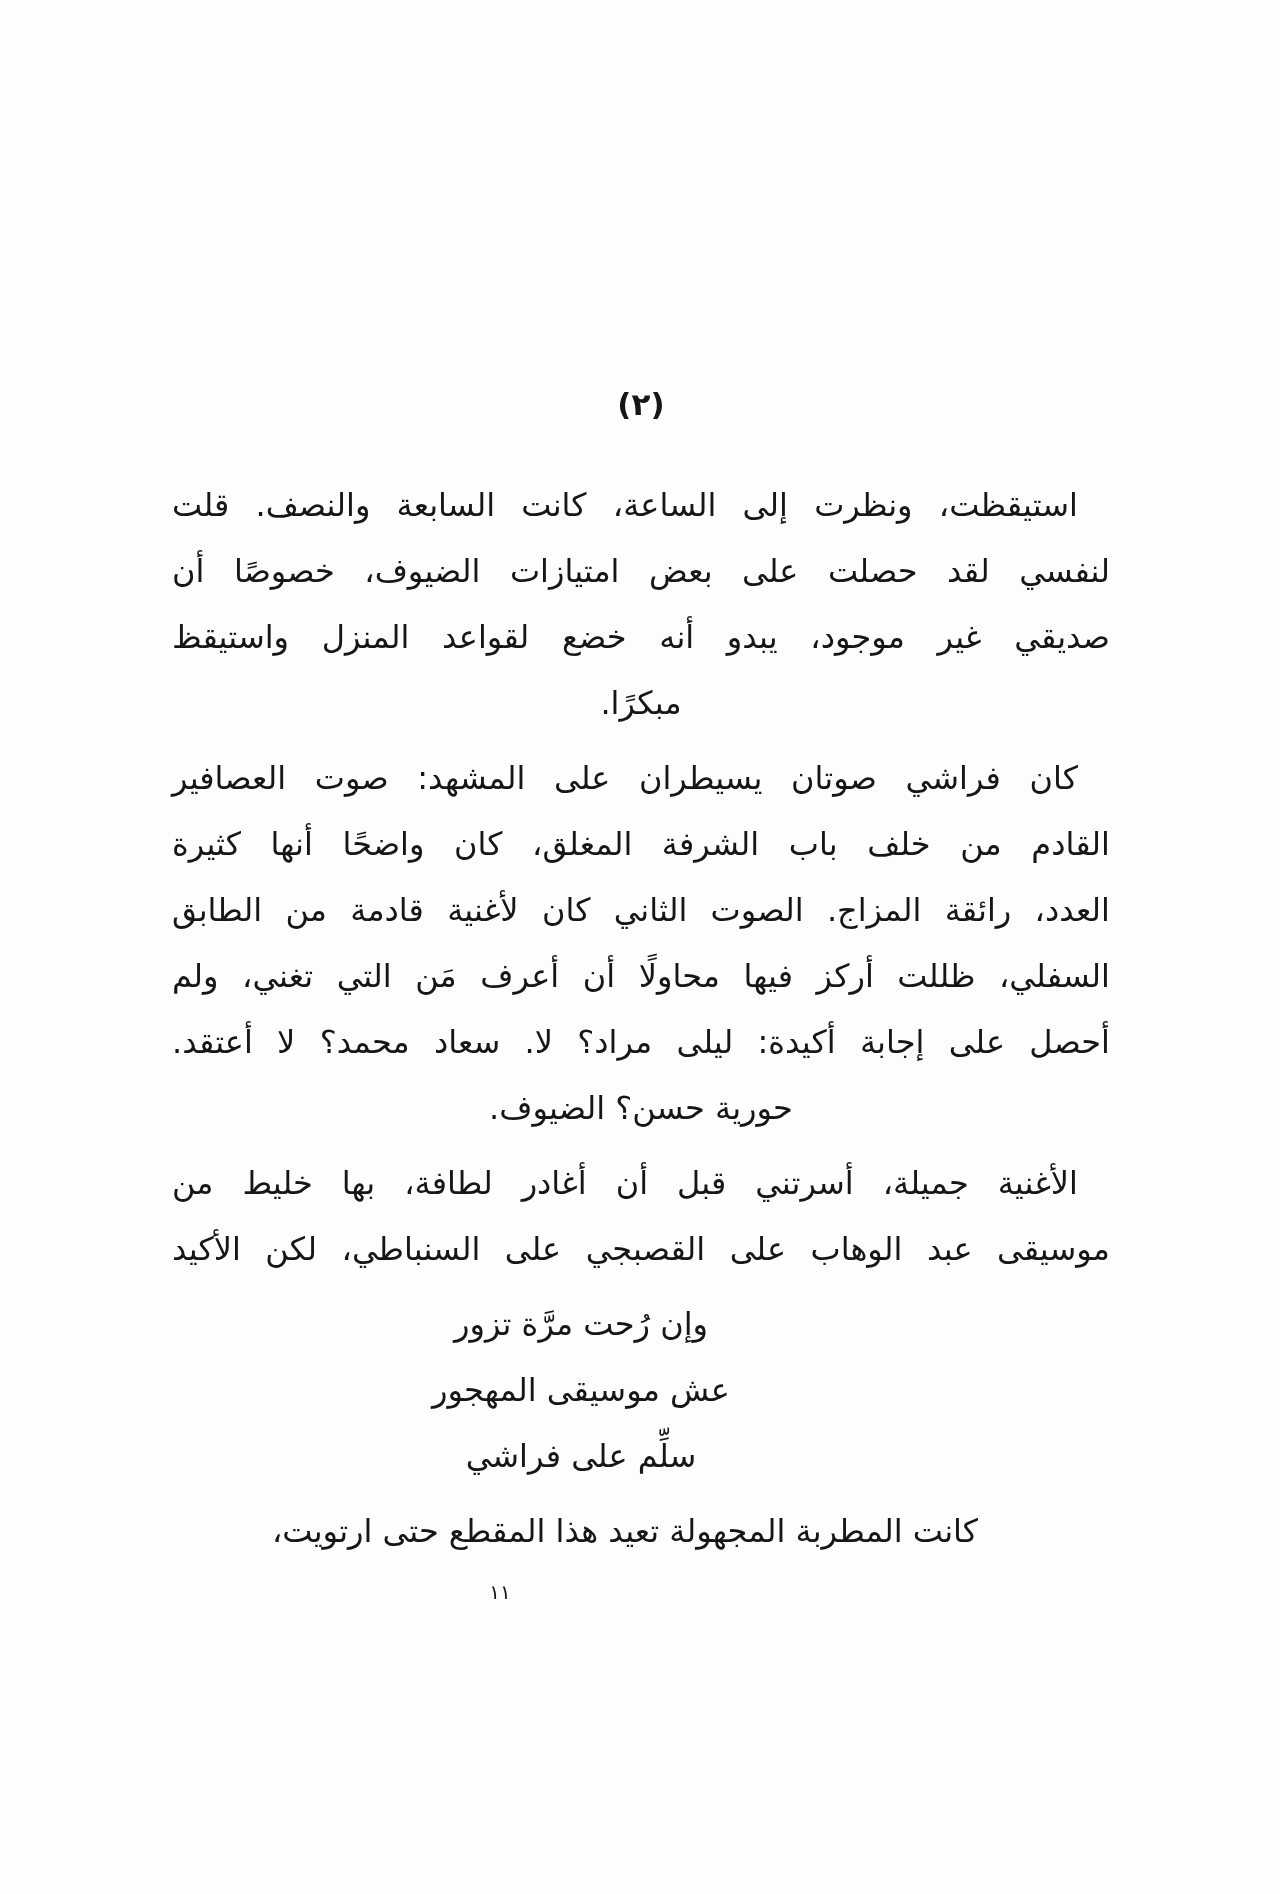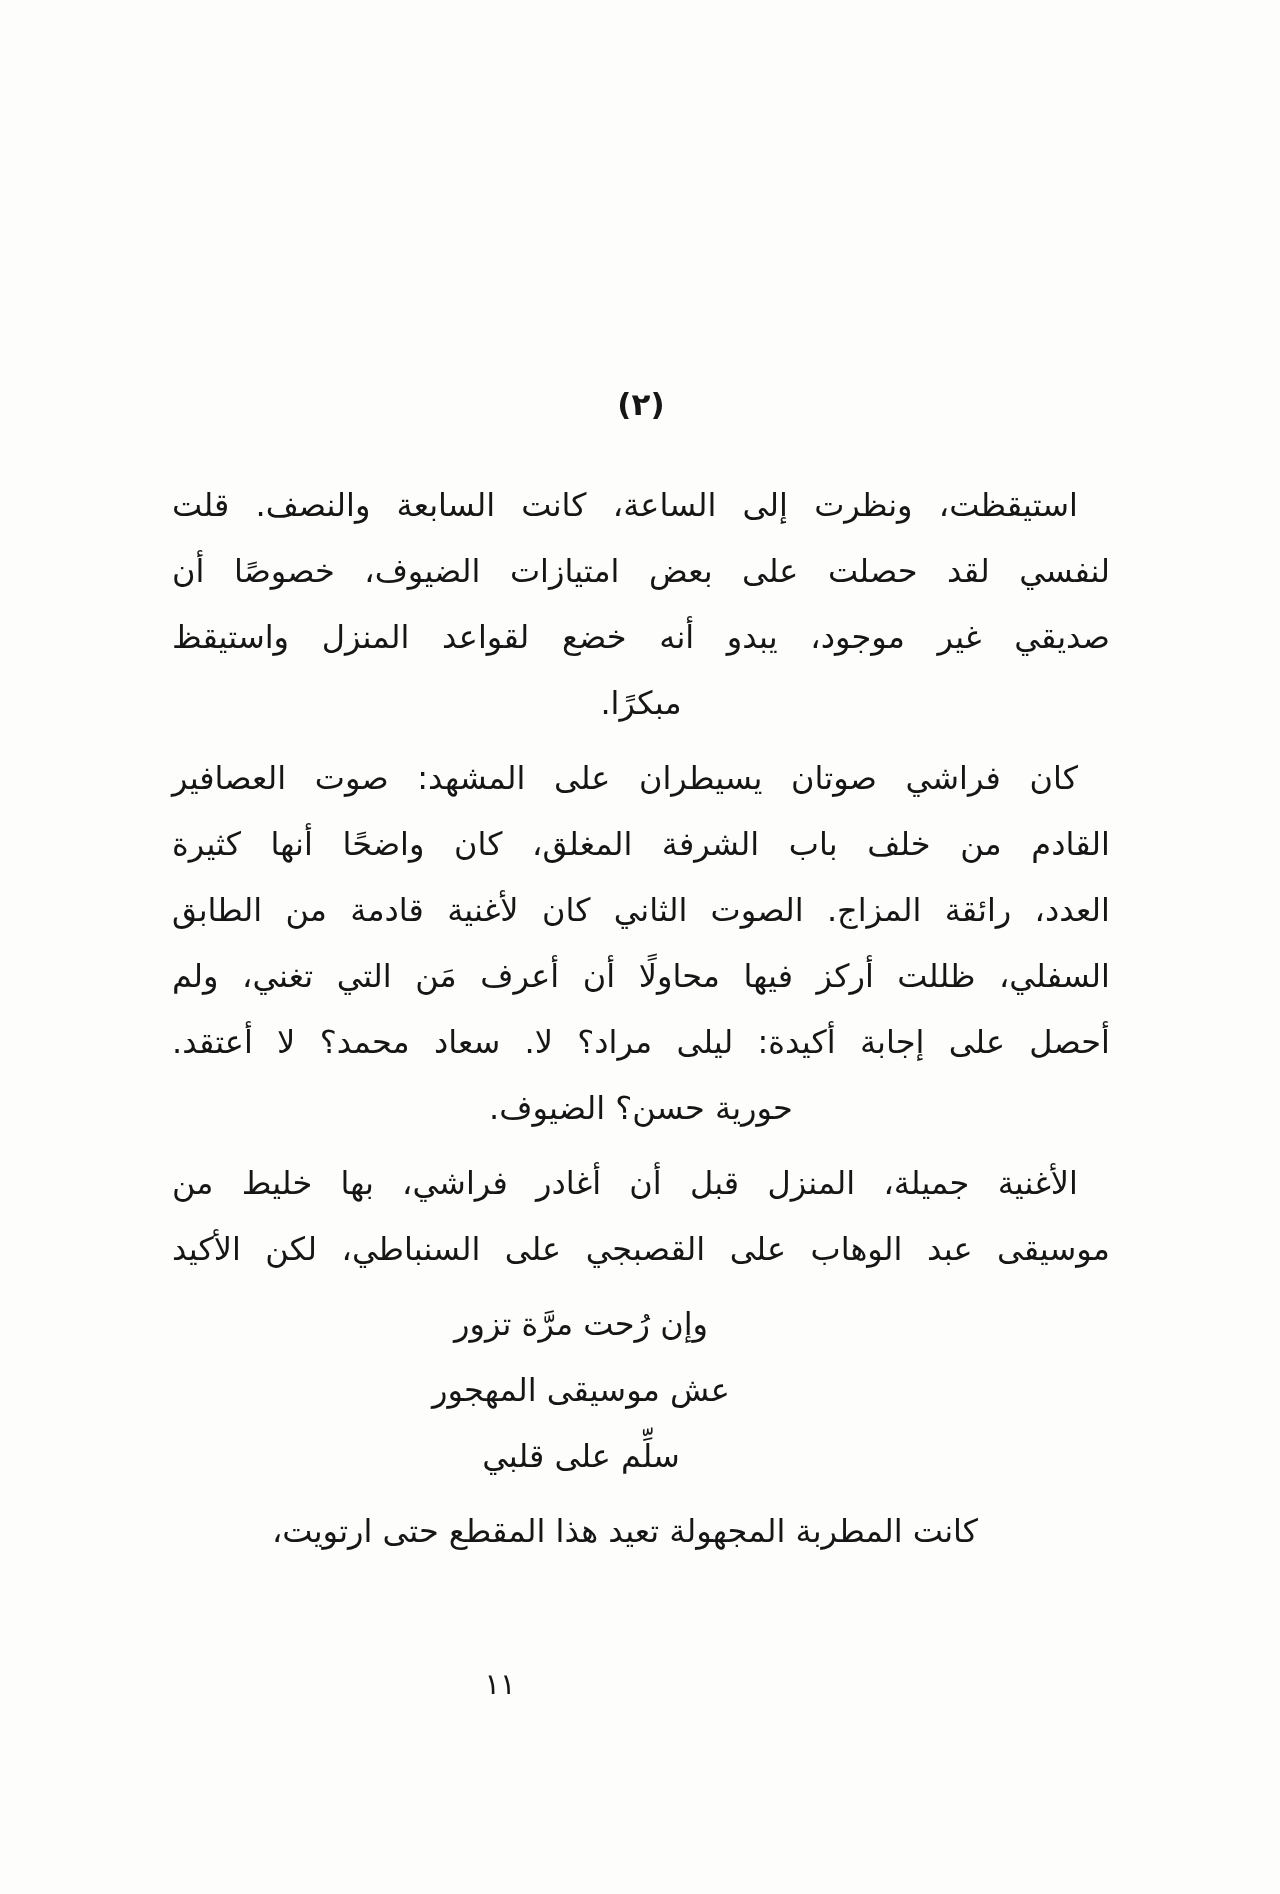--- a/index.html
+++ b/index.html
@@ -33,47 +33,47 @@
   }
   .line { line-height: 66px; white-space: normal; }
   .line.align-justify { text-align: justify; text-align-last: justify; }
   .line.align-start { text-align: center; }
   .line.align-center { text-align: center; }
   .line.indent { padding-right: 32px; }
   .line.lyric { padding-right: 120px; }
   .line.para-start { margin-top: 9px; }
   .folio {
     position: absolute;
-    top: 1664px;
+    top: 1572px;
     left: 440px;
     width: 120px;
     text-align: center;
-    font-size: 29px;
+    font-size: 20px;
     line-height: 40px;
   }
 </style>
 </head>
 <body>
 
 <div class="page">
   <div class="heading">(٢)</div>
 
   <div class="textblock" id="textblock">
       <div class="line align-justify indent para-start">استيقظت، ونظرت إلى الساعة، كانت السابعة والنصف. قلت</div>
       <div class="line align-justify">لنفسي لقد حصلت على بعض امتيازات الضيوف، خصوصًا أن</div>
       <div class="line align-justify">صديقي غير موجود، يبدو أنه خضع لقواعد المنزل واستيقظ</div>
       <div class="line align-start">مبكرًا.</div>
       <div class="line align-justify indent para-start">كان فراشي صوتان يسيطران على المشهد: صوت العصافير</div>
       <div class="line align-justify">القادم من خلف باب الشرفة المغلق، كان واضحًا أنها كثيرة</div>
       <div class="line align-justify">العدد، رائقة المزاج. الصوت الثاني كان لأغنية قادمة من الطابق</div>
       <div class="line align-justify">السفلي، ظللت أركز فيها محاولًا أن أعرف مَن التي تغني، ولم</div>
       <div class="line align-justify">أحصل على إجابة أكيدة: ليلى مراد؟ لا. سعاد محمد؟ لا أعتقد.</div>
       <div class="line align-start">حورية حسن؟ الضيوف.</div>
-      <div class="line align-justify indent para-start">الأغنية جميلة، المنزل قبل أن أغادر فراشي، بها خليط من</div>
+      <div class="line align-justify indent para-start">الأغنية جميلة، أسرتني قبل أن أغادر لطافة، بها خليط من</div>
       <div class="line align-justify">موسيقى عبد الوهاب على القصبجي على السنباطي، لكن الأكيد</div>
       <div class="line align-center lyric para-start">وإن رُحت مرَّة تزور</div>
       <div class="line align-center lyric">عش موسيقى المهجور</div>
-      <div class="line align-center lyric">سلِّم على قلبي</div>
+      <div class="line align-center lyric">سلِّم على فراشي</div>
       <div class="line align-start indent para-start">كانت المطربة المجهولة تعيد هذا المقطع حتى ارتويت،</div>
     </div>
 
   <div class="folio">١١</div>
 </div>
 
 </body></html>

